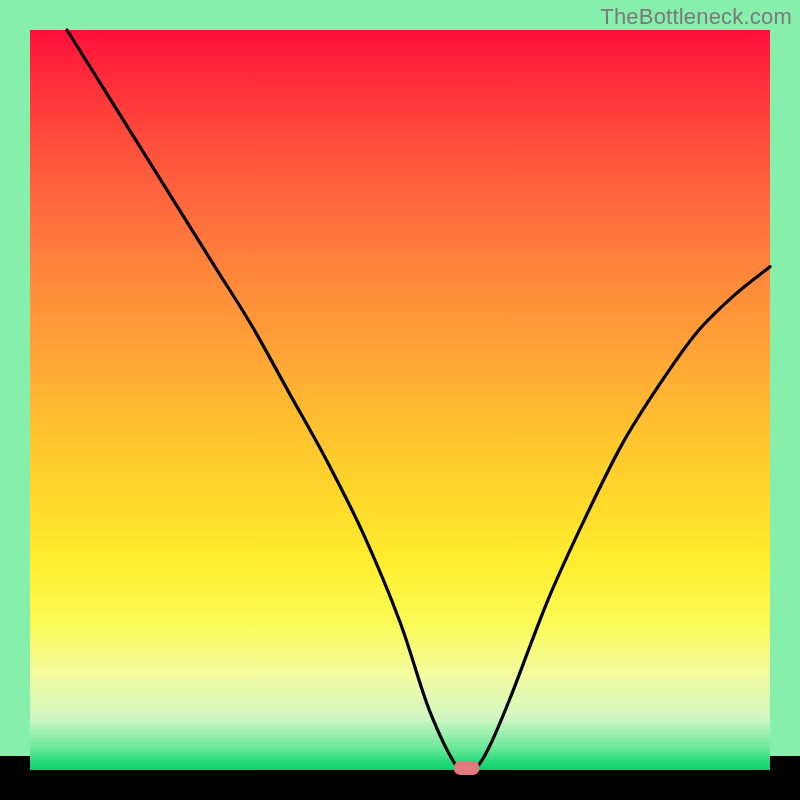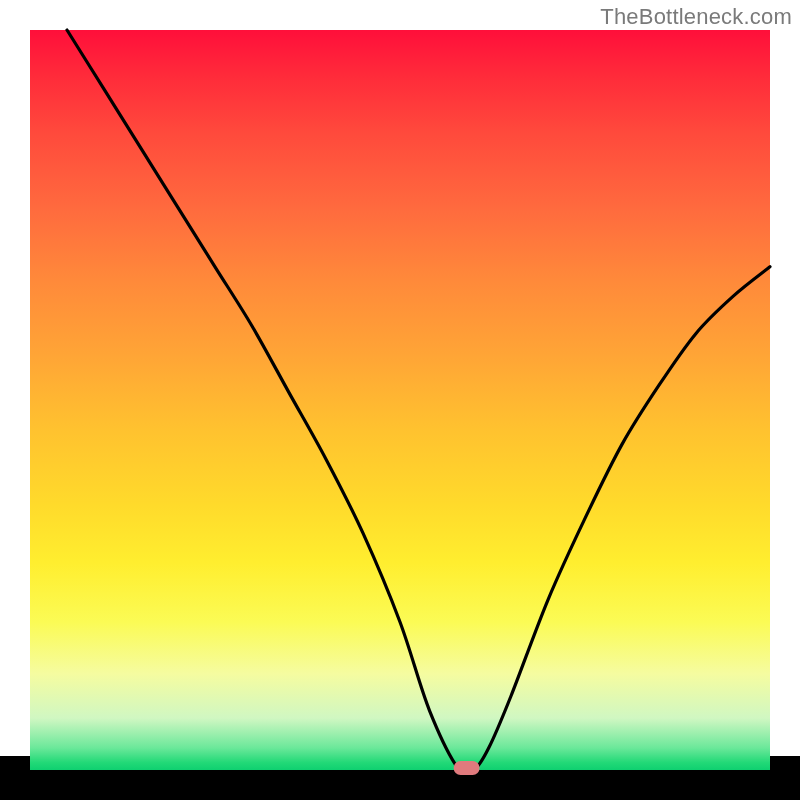--- a/index.html
+++ b/index.html
@@ -8,21 +8,21 @@
     width: 800px;
     height: 800px;
     background: #000;
     overflow: hidden;
     font-family: Arial, Helvetica, sans-serif;
   }
   .frame {
     position: relative;
     width: 800px;
     height: 756px;
-    background: #ffffff;
+    background: #86efac;
   }
   .plot-area {
     position: absolute;
     left: 30px;
     top: 30px;
     width: 740px;
     height: 740px;
     
     background: linear-gradient(to bottom,
       #ff0f3a 0%,

